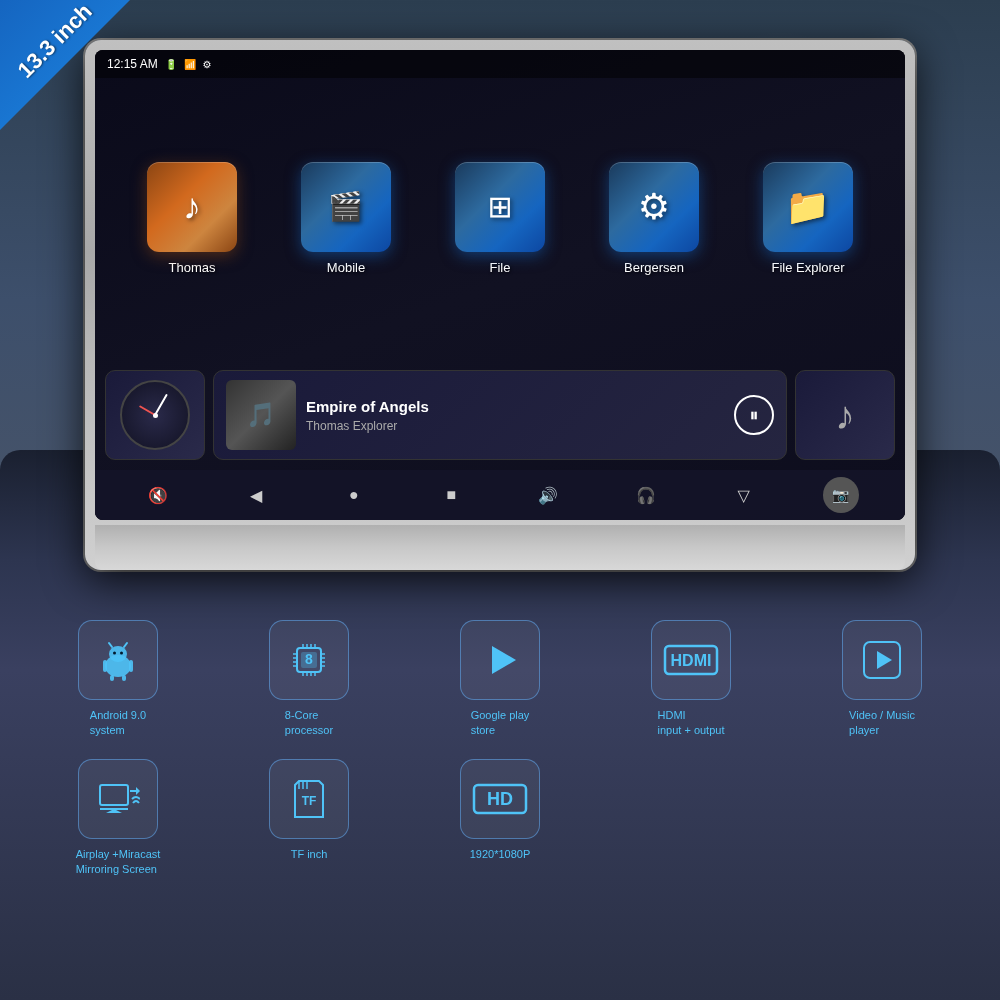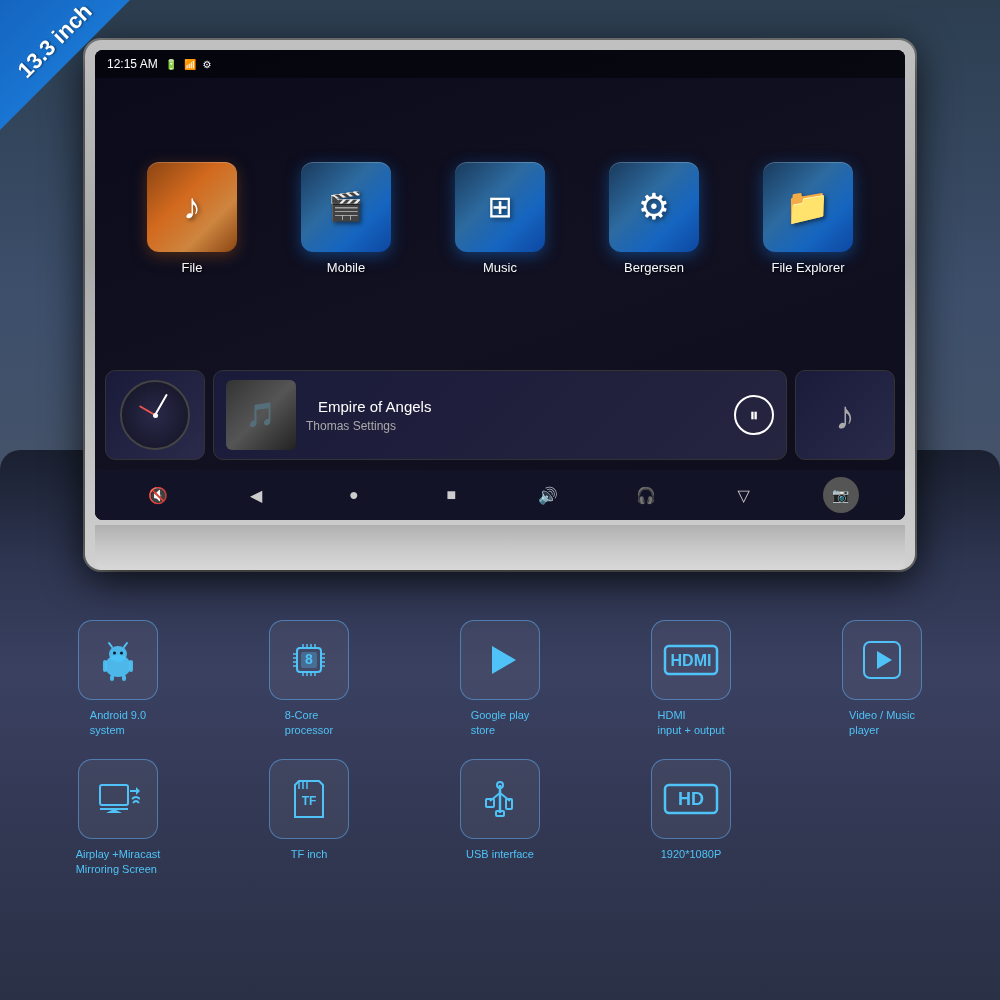--- a/index.html
+++ b/index.html
@@ -285,23 +285,22 @@
       font-size: 24px;
     }
 
     .track-info {
       flex: 1;
     }
 
     .track-title {
       color: #fff;
       font-size: 15px;
-      font-weight: normal;
+      font-weight: bold;
       margin-bottom: 4px;
-      margin-left: 12px;
     }
 
     .track-artist {
       color: #aaa;
       font-size: 12px;
     }
 
     .play-btn {
       width: 40px;
       height: 40px;
@@ -459,35 +458,35 @@
           <span class="status-icon-item">⚙</span>
         </div>
       </div>
 
       <div class="app-grid">
 
         <div class="app-item">
           <div class="app-icon-wrapper app-icon-music">
             <span class="icon-symbol">♪</span>
           </div>
-          <span class="app-label">File</span>
+          <span class="app-label">Thomas</span>
         </div>
 
         <div class="app-item">
           <div class="app-icon-wrapper app-icon-video">
             <span class="icon-symbol" style="font-size:28px;">🎬</span>
           </div>
           <span class="app-label">Mobile</span>
         </div>
 
         <div class="app-item">
           <div class="app-icon-wrapper app-icon-apps">
             <span class="icon-symbol" style="font-size:30px;">⊞</span>
           </div>
-          <span class="app-label">Music</span>
+          <span class="app-label">File</span>
         </div>
 
         <div class="app-item">
           <div class="app-icon-wrapper app-icon-settings">
             <span class="icon-symbol">⚙</span>
           </div>
           <span class="app-label">Bergersen</span>
         </div>
 
         <div class="app-item">
@@ -506,21 +505,21 @@
             <div class="clock-hand-hour"></div>
             <div class="clock-hand-min"></div>
             <div class="clock-center"></div>
           </div>
         </div>
 
         <div class="music-player">
           <div class="album-art">🎵</div>
           <div class="track-info">
             <div class="track-title">Empire of Angels</div>
-            <div class="track-artist">Thomas Settings</div>
+            <div class="track-artist">Thomas Explorer</div>
           </div>
           <div class="play-btn">⏸</div>
         </div>
 
         <div class="music-note-widget">
           <span>♪</span>
         </div>
 
       </div>
 
@@ -663,39 +662,20 @@
           <text x="22" y="28" text-anchor="middle" fill="#4fc3f7" font-size="12" font-weight="bold">TF</text>
 
           <line x1="12" y1="4" x2="12" y2="12" stroke="#4fc3f7" stroke-width="1.5"></line>
           <line x1="16" y1="4" x2="16" y2="12" stroke="#4fc3f7" stroke-width="1.5"></line>
           <line x1="20" y1="4" x2="20" y2="12" stroke="#4fc3f7" stroke-width="1.5"></line>
         </svg>
       </div>
       <span class="feature-label">TF inch</span>
     </div>
 
-    <div class="feature-item">
-      <div class="feature-icon-bg">
-        <svg width="44" height="44" viewBox="0 0 44 44">
-
-          <line x1="22" y1="8" x2="22" y2="36" stroke="#4fc3f7" stroke-width="2.5"></line>
-          <line x1="22" y1="16" x2="12" y2="24" stroke="#4fc3f7" stroke-width="2"></line>
-          <line x1="22" y1="16" x2="32" y2="24" stroke="#4fc3f7" stroke-width="2"></line>
-
-          <circle cx="22" cy="8" r="3" fill="none" stroke="#4fc3f7" stroke-width="2"></circle>
-
-          <rect x="8" y="22" width="8" height="8" rx="1" fill="none" stroke="#4fc3f7" stroke-width="2"></rect>
-
-          <rect x="28" y="22" width="6" height="10" rx="1" fill="none" stroke="#4fc3f7" stroke-width="2"></rect>
-
-          <rect x="18" y="34" width="8" height="5" rx="1" fill="none" stroke="#4fc3f7" stroke-width="2"></rect>
-        </svg>
-      </div>
-      <span class="feature-label">USB interface</span>
-    </div>
 
     <div class="feature-item">
       <div class="feature-icon-bg">
         <svg width="60" height="44" viewBox="0 0 60 44">
           <rect x="4" y="8" width="52" height="28" rx="4" fill="none" stroke="#4fc3f7" stroke-width="2.5"></rect>
           <text x="30" y="28" text-anchor="middle" fill="#4fc3f7" font-size="18" font-weight="bold">HD</text>
         </svg>
       </div>
       <span class="feature-label">1920*1080P</span>
     </div>

